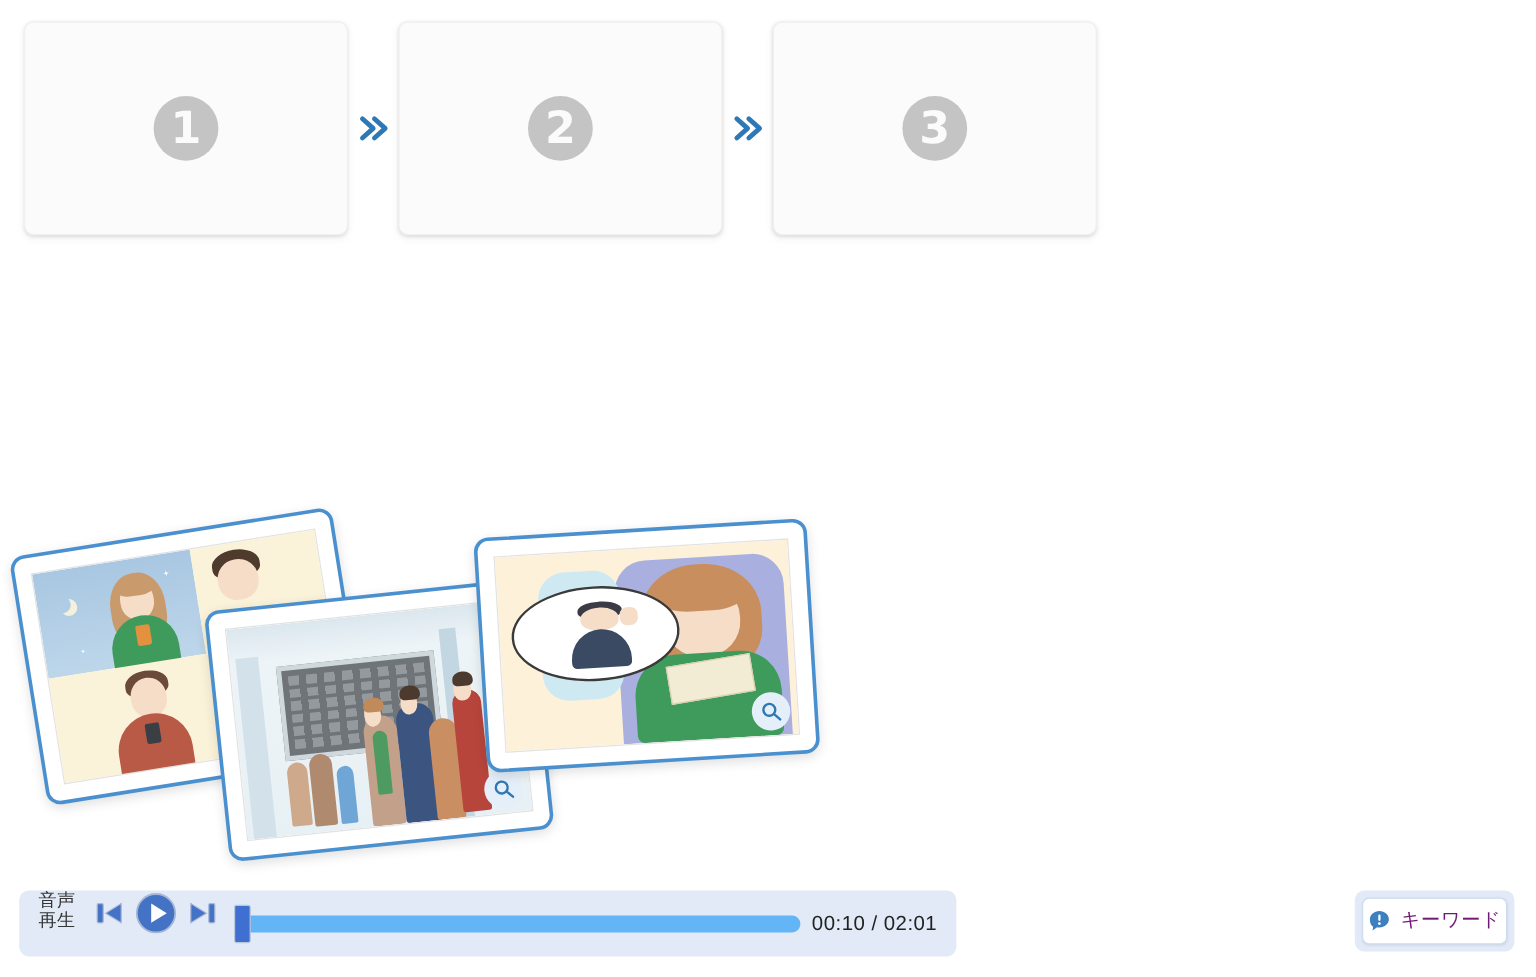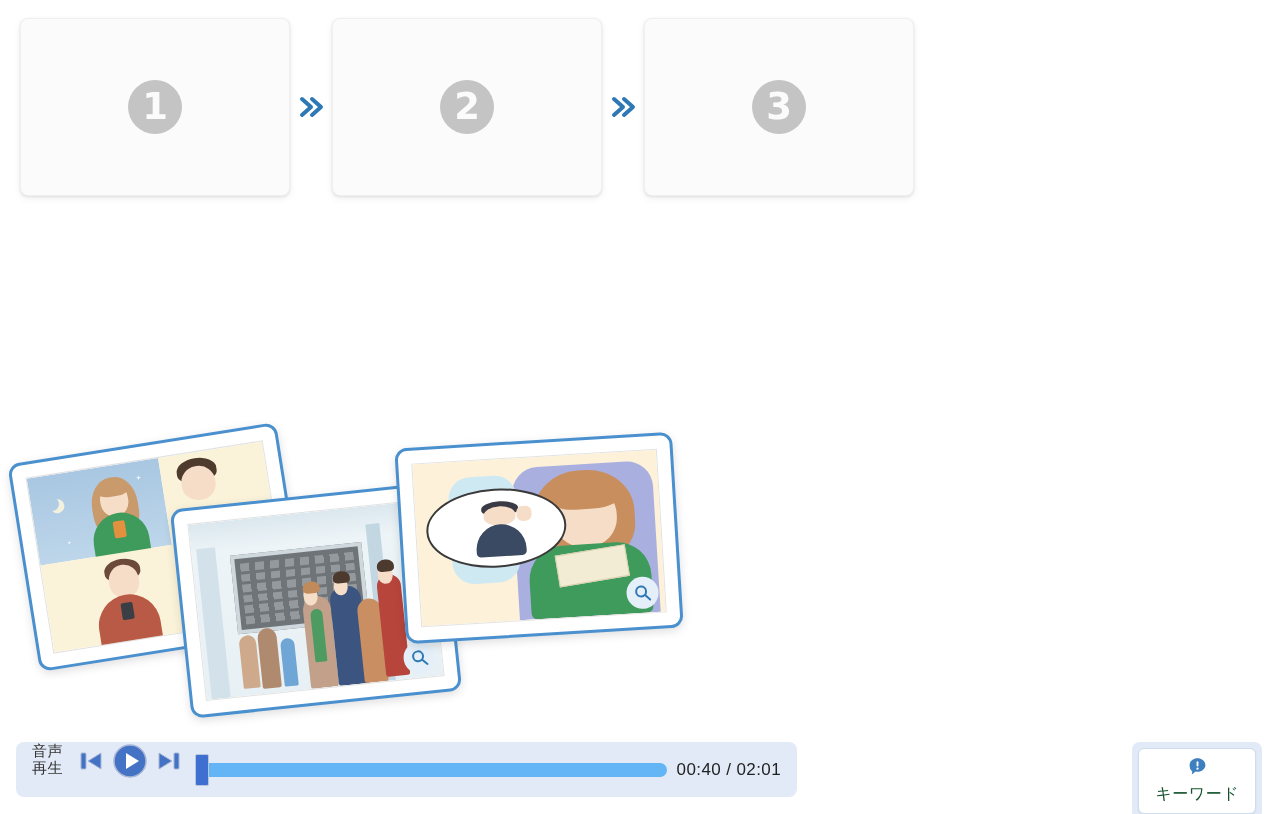--- a/index.html
+++ b/index.html
@@ -208,28 +208,27 @@
     border-radius: 8px;
     padding: 6px;
   }
   .action-btn {
     display: flex;
     align-items: center;
     gap: 8px;
     background: #ffffff;
     border: 1px solid #cddcef;
     border-radius: 6px;
-    padding: 8px 16px;
+    padding: 8px 4px;
     font-size: 16px;
-    color: #14532d;
+    color: #701a75;
     cursor: pointer;
     box-shadow: 0 1px 2px rgba(0,0,0,0.07);
     white-space: nowrap;
     letter-spacing: .5px;
-    flex-direction: column;
   }
   .action-btn svg { display: block; flex: none; }
 </style>
 </head>
 <body>
 
 <div class="dropzone-row">
 
   <div class="dropzone">
     <div class="dz-num">1</div>
@@ -408,21 +407,21 @@
         <rect x="19" y="6" width="5" height="16" rx="1"></rect>
       </svg>
     </div>
   </div>
 
   <div class="seek-wrap">
     <div class="seek">
       <div class="seek-track"></div>
       <div class="seek-thumb"></div>
     </div>
-    <div class="time">00:40 / 02:01</div>
+    <div class="time">00:10 / 02:01</div>
   </div>
 
 </div>
 
 <div class="action-bar">
 
   <div class="action-wrap">
     <div class="action-btn">
       <span>
         <svg width="19" height="19" viewBox="0 0 20 20" aria-hidden="true">

